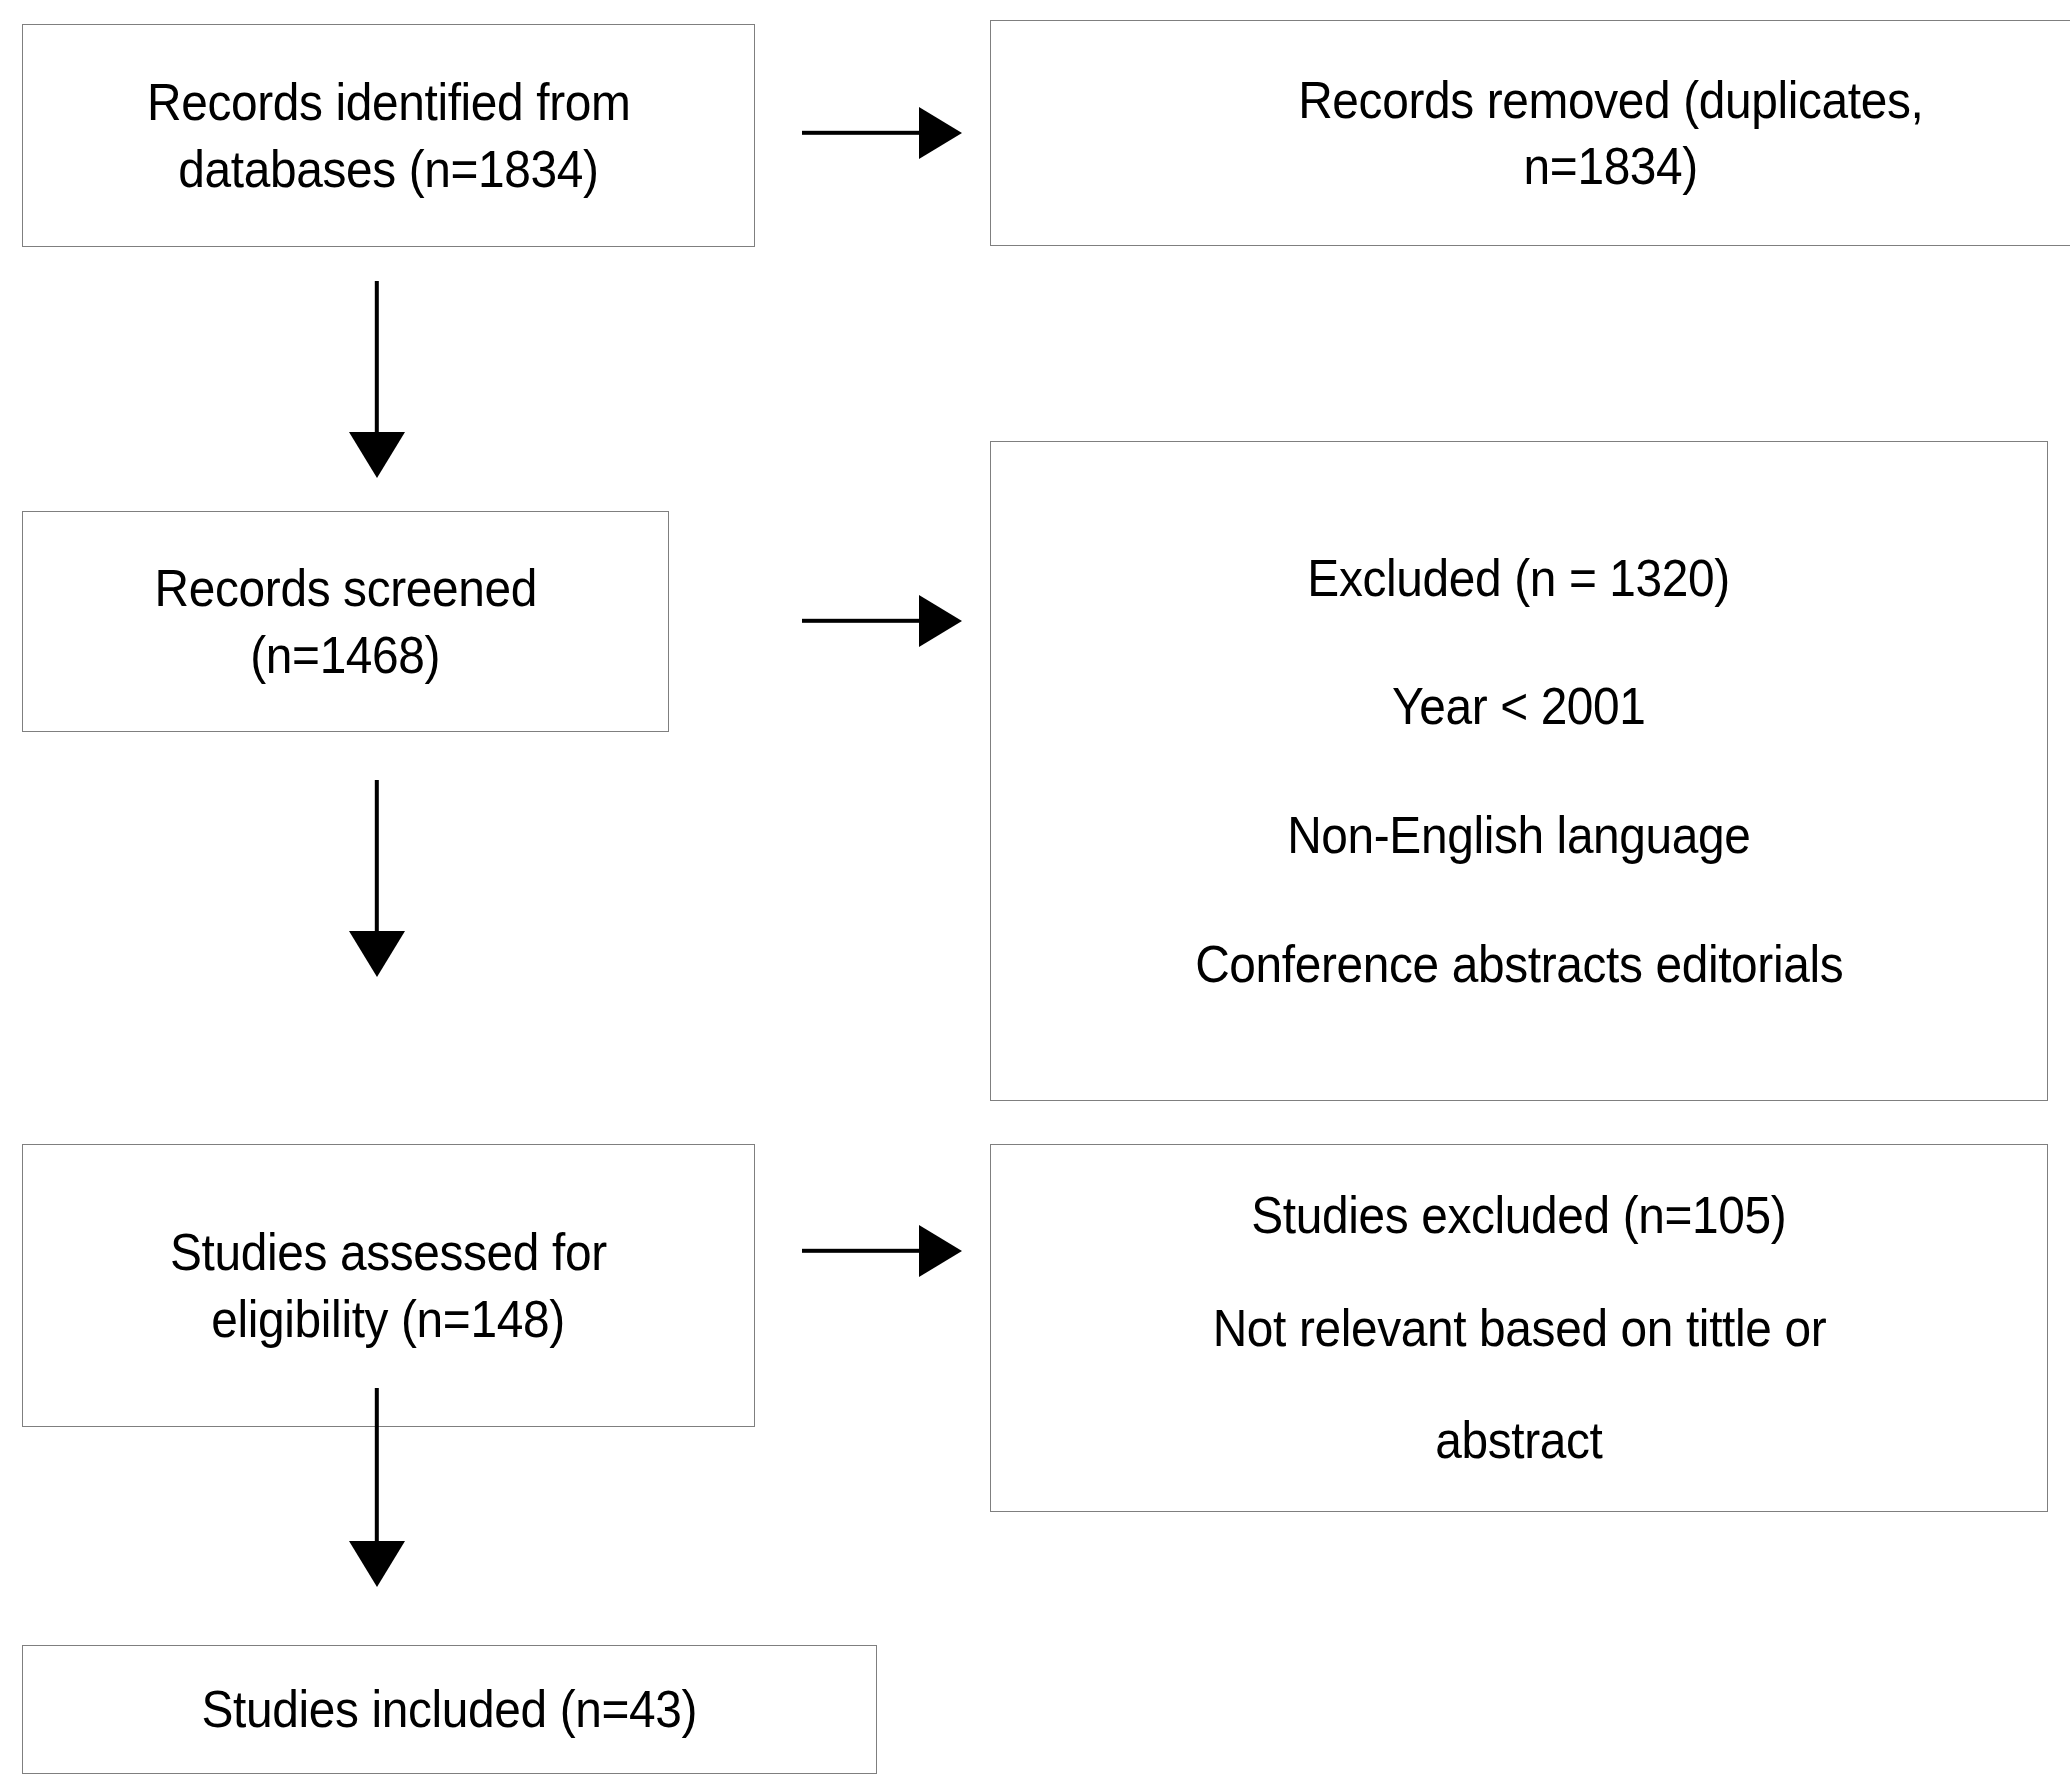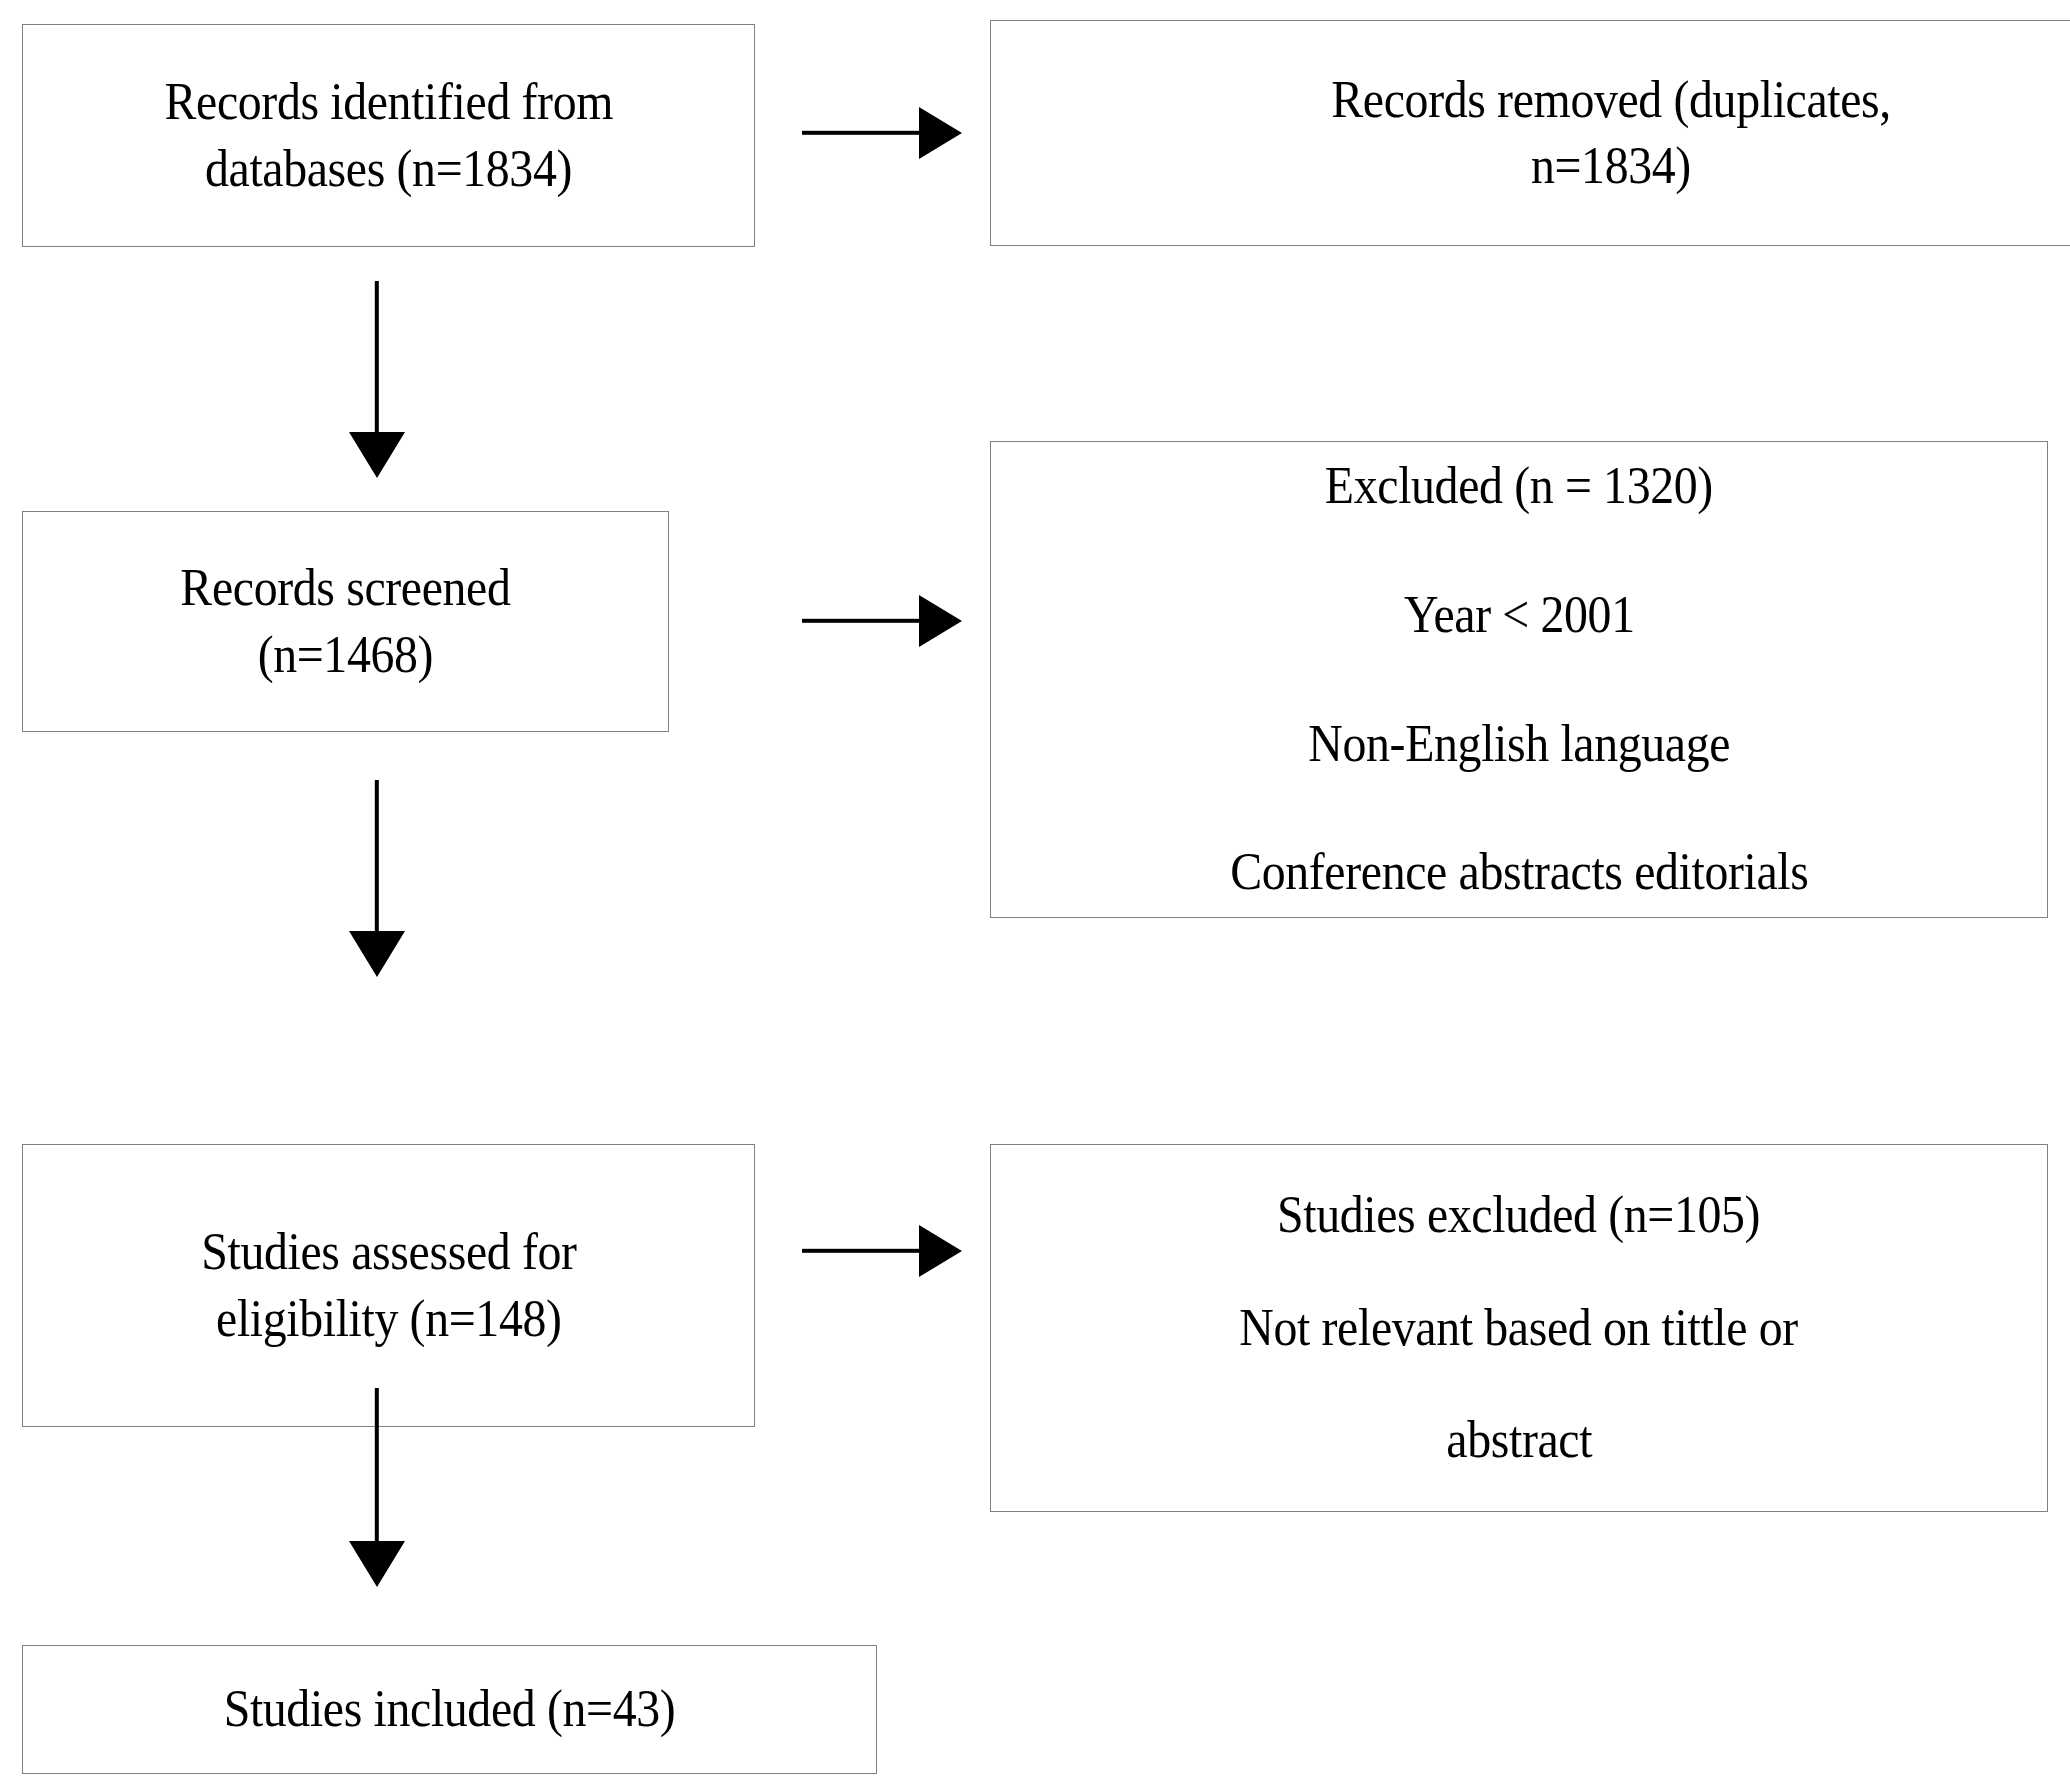--- a/index.html
+++ b/index.html
@@ -22,21 +22,21 @@
     position: absolute;
     box-sizing: border-box;
     background: #ffffff;
     border: 1.8px solid #7f7f7f;
     display: flex;
     flex-direction: column;
     align-items: center;
     justify-content: center;
     text-align: center;
     color: #000000;
-    font-family: Liberation Serif, serif;
+    font-family: Liberation Sans, sans-serif;
     font-size: 52px;
     line-height: 1.28;
     letter-spacing: -0.4px;
     transform-origin: center center;
   }
   .flow-box .line {
     display: block;
     white-space: nowrap;
     transform: scaleX(0.92);
   }
@@ -45,21 +45,21 @@
     margin: 0;
   }
   .flow-box.spaced .line {
     margin: 23px 0;
   }
 
   
   #box-identified   { left: 22px;   top: 24px;   width: 733px;  height: 223px; }
   #box-removed      { left: 990px; top: 20.4px;   width: 1242px; height: 226px; }
   #box-screened     { left: 22px;   top: 511px;  width: 647px;  height: 221px; }
-  #box-excluded     { left: 990px; top: 441px;  width: 1058px; height: 477px; gap: 16px; }
+  #box-excluded     { left: 990px; top: 441px;  width: 1058px; height: 660px; gap: 16px; }
   #box-assessed     { left: 22px;   top: 1144px; width: 733px;  height: 283px; }
   #box-stud-excl    { left: 990px; top: 1144px; width: 1058px; height: 368px; }
   #box-included     { left: 22px;   top: 1645px; width: 855px;  height: 129px;
                       justify-content: center; }
 
   
   .arrow-h, .arrow-v {
     position: absolute;
   }
   .arrow-h .shaft {

